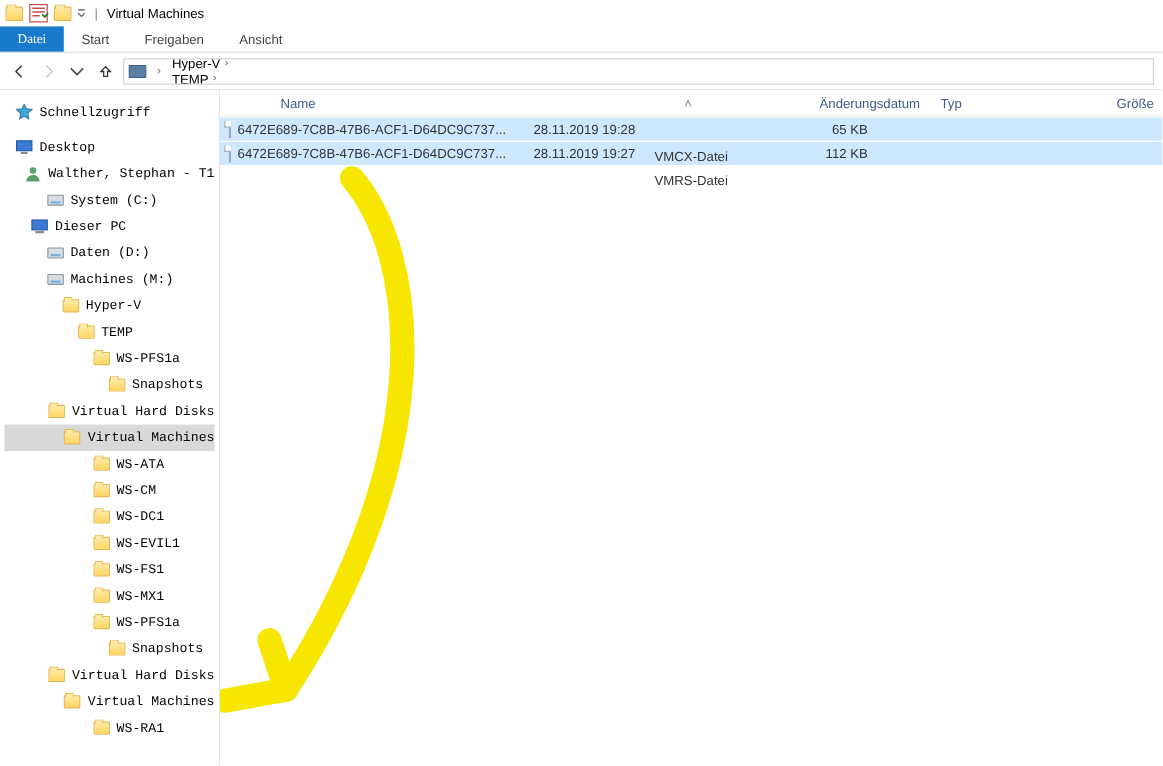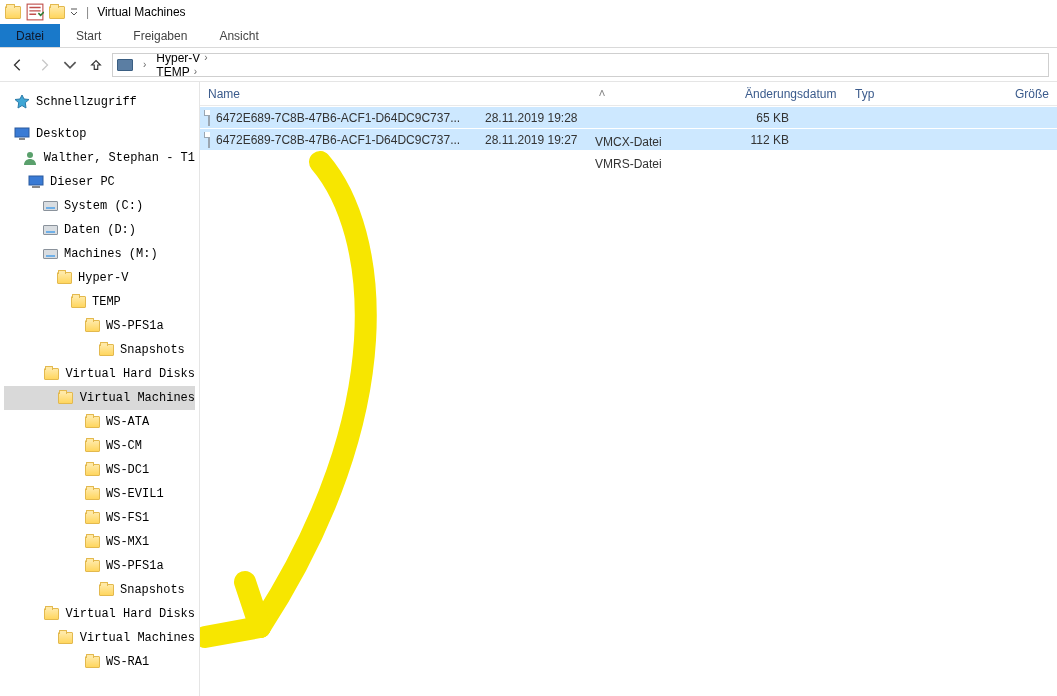--- a/index.html
+++ b/index.html
@@ -11,21 +11,21 @@
   .ticon { width:18px; height:18px; display:flex; align-items:center; justify-content:center; }
   .folder-ico { width:16px; height:13px; background:linear-gradient(#ffe9a6,#ffd65e); border:1px solid #e3b94e; border-radius:1px; position:relative; }
   .folder-ico:before { content:""; position:absolute; top:-3px; left:0; width:7px; height:3px; background:#ffe9a6; border:1px solid #e3b94e; border-bottom:none; border-radius:1px 1px 0 0;}
   .qat-down { width:8px; height:8px; }
   .qat-down svg { width:8px; height:8px; display:block; }
   .titlebar .sep { color:#888; margin:0 4px; }
 
   
   .ribbon { height:24px; display:flex; align-items:stretch; background:#fff; border-bottom:1px solid #d9d9d9; }
   .ribbon .tab { padding:0 16px; display:flex; align-items:center; color:#444; cursor:default; }
-  .ribbon .tab.file { background:#1979ca; color:#0f172a; }
+  .ribbon .tab.file { background:#1979ca; color:#ffffff;font-family:Liberation Serif, serif; }
   
   
   .navbar { height:34px; display:flex; align-items:center; gap:6px; padding:0 8px; border-bottom:1px solid #e5e5e5; }
   .nav-arrow { width:20px; height:20px; display:flex; align-items:center; justify-content:center; color:#555; }
   .nav-arrow.disabled { color:#c8c8c8; }
   .nav-arrow svg { width:14px; height:14px; display:block; }
   .addr { flex:1; height:24px; border:1px solid #cfcfcf; display:flex; align-items:center; padding:0 4px; gap:2px; overflow:hidden; }
   .addr .pc-ico { width:16px; height:12px; background:#5b7ea3; border:1px solid #3a5e82; border-radius:1px; }
   .crumb { display:flex; align-items:center; padding:0 4px; white-space:nowrap; }
   .crumb .chev { margin-left:4px; color:#666; font-size:10px; }
@@ -41,21 +41,21 @@
   .ti-ico { width:16px; height:16px; display:flex; align-items:center; justify-content:center; flex-shrink:0; }
   .ico-folder { width:15px; height:12px; background:linear-gradient(#ffe9a6,#ffd65e); border:1px solid #e3b94e; border-radius:1px; position:relative; }
   .ico-folder:before { content:""; position:absolute; top:-3px; left:0; width:6px; height:3px; background:#ffe9a6; border:1px solid #e3b94e; border-bottom:none; border-radius:1px 1px 0 0;}
   .ico-drive { width:15px; height:10px; background:#d9dde1; border:1px solid #8a929b; border-radius:1px; position:relative; }
   .ico-drive:after { content:""; position:absolute; left:2px; right:2px; bottom:1px; height:2px; background:#6fb0e8; }
 
   
   .files { flex:1; display:flex; flex-direction:column; position:relative; }
   .fheader { height:24px; display:flex; align-items:center; border-bottom:1px solid #e9e9e9; color:#3b5b8c; font-size:12px; }
   .fheader .col { padding:0 8px; display:flex; align-items:center; }
-  .col-name { width:267px; }
+  .col-name { width:267px;margin-left:47px; }
   .col-date { width:110px; }
   .col-type { width:120px; }
   .col-size { width:90px; text-align:center; justify-content:flex-end; }
   .sort-ind { margin:0 auto; }
   .fbody { flex:1; overflow:auto; }
   .row { height:22px; display:flex; align-items:center; background:#cde8ff; border-top:1px solid #fff; }
   .row .cell { padding:0 8px; overflow:hidden; text-overflow:ellipsis; white-space:nowrap; color:#333; }
   .row .name { width:267px; display:flex; align-items:center; gap:6px;text-align:right; }
   .row .date { width:110px; }
   .row .type { width:120px;margin-top:48px; }
@@ -165,35 +165,35 @@
         <span class="ind" style="width: 14px;"></span>
         <span class="ti-ico">
           <svg viewBox="0 0 16 16">
             <circle cx="8" cy="5" r="3" fill="#5aa06c"></circle>
             <path d="M2 15c0-4 3-6 6-6s6 2 6 6z" fill="#5aa06c"></path>
           </svg>
         </span>
         <span>Walther, Stephan - T1</span>
       </div>
       <div class="tree-item">
+        <span class="ind" style="width: 28px;"></span>
+        <span class="ti-ico">
+          <span class="ico-drive"></span>
+        </span>
+        <span>System (C:)</span>
+      </div>
+      <div class="tree-item">
         <span class="ind" style="width: 14px;"></span>
         <span class="ti-ico">
           <svg viewBox="0 0 16 16">
             <rect x="1" y="2" width="14" height="9" fill="#3a7bd5" stroke="#2a5a9e"></rect>
             <rect x="4" y="12" width="8" height="2" fill="#888"></rect>
           </svg>
         </span>
         <span>Dieser PC</span>
-      </div>
-      <div class="tree-item">
-        <span class="ind" style="width: 28px;"></span>
-        <span class="ti-ico">
-          <span class="ico-drive"></span>
-        </span>
-        <span>System (C:)</span>
       </div>
       <div class="tree-item">
         <span class="ind" style="width: 28px;"></span>
         <span class="ti-ico">
           <span class="ico-drive"></span>
         </span>
         <span>Daten (D:)</span>
       </div>
       <div class="tree-item">
         <span class="ind" style="width: 28px;"></span>

